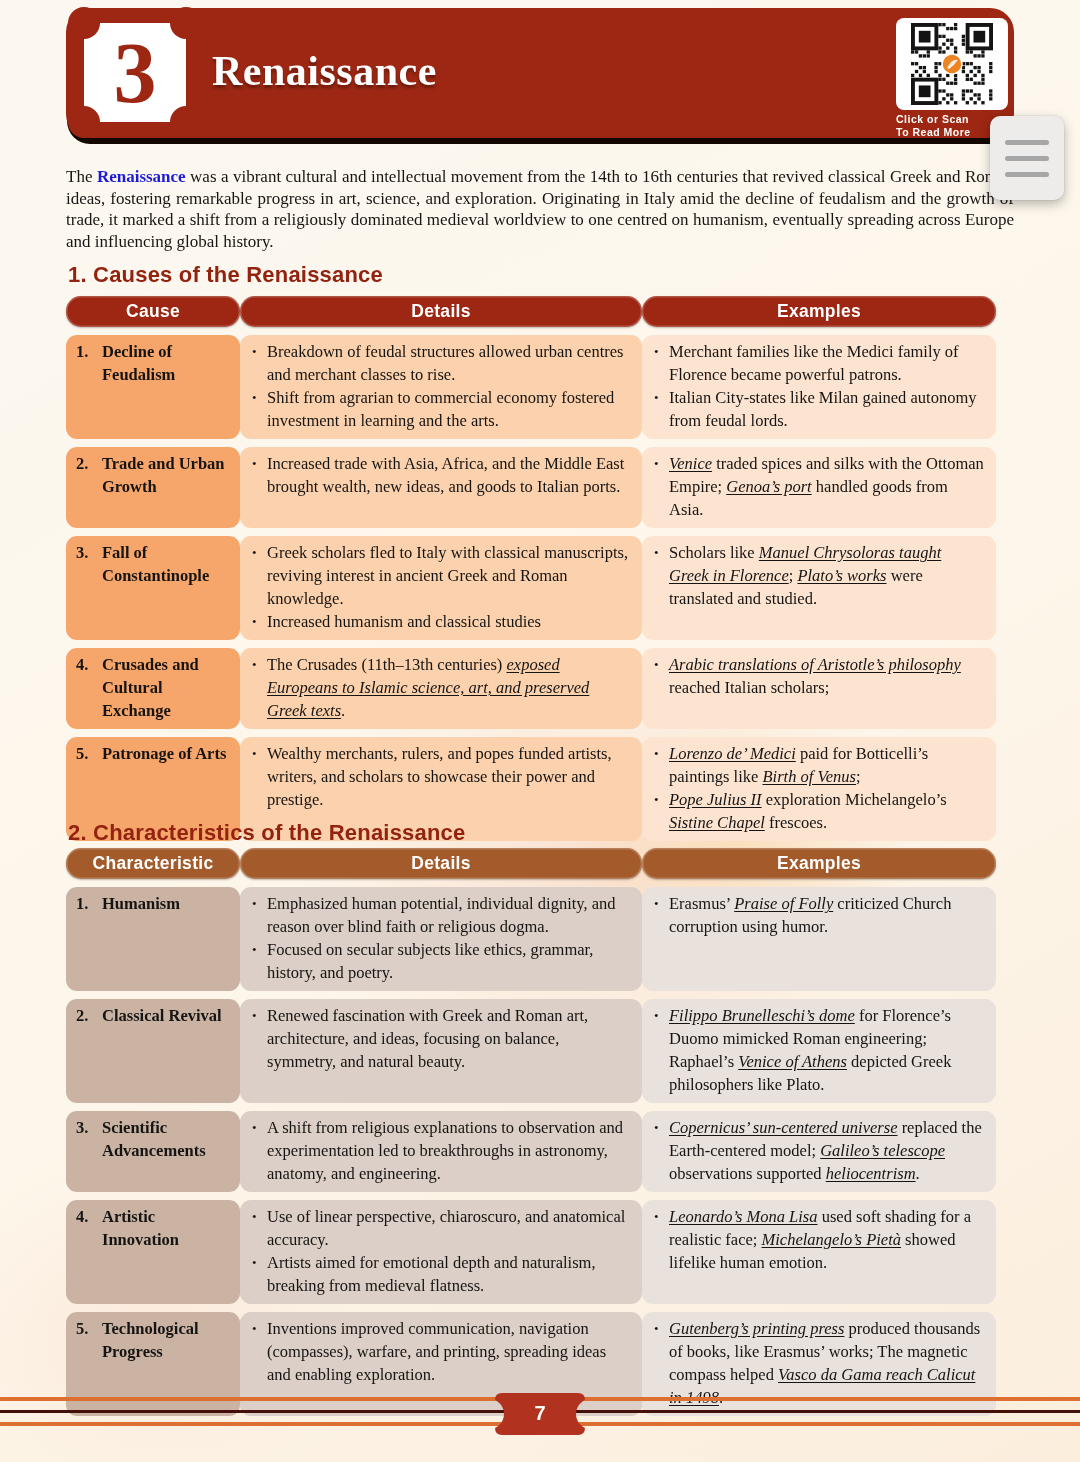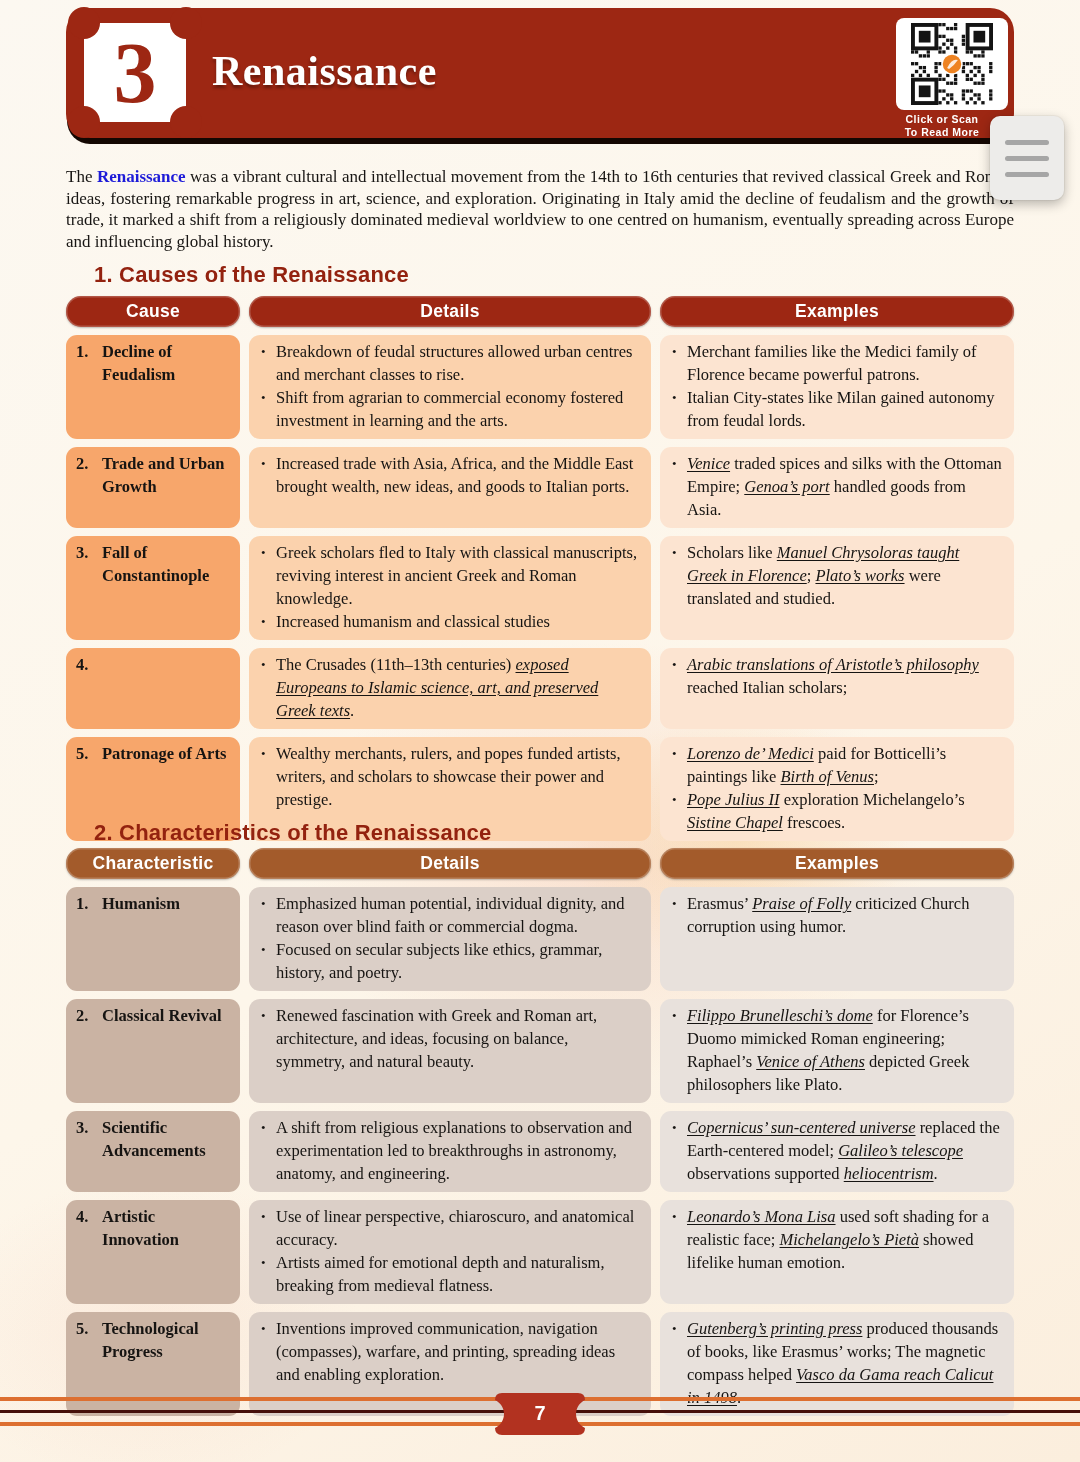--- a/index.html
+++ b/index.html
@@ -25,21 +25,21 @@
           background:#fff;border-radius:10px;overflow:visible;}
   .bite{position:absolute;width:32px;height:32px;border-radius:50%;
         background:var(--banner,#9d2713);}
   .bite.tl{left:-16px;top:-16px}.bite.tr{right:-16px;top:-16px}
   .bite.bl{left:-16px;bottom:-16px}.bite.br{right:-16px;bottom:-16px}
   .chnum{position:absolute;inset:0;display:flex;align-items:center;justify-content:center;
          font:bold 86px/1 "Liberation Serif",serif;color:var(--banner,#9d2713);}
   .btitle{position:absolute;left:146px;top:50%;transform:translateY(-54%);margin:0;
           font:bold 42px "Liberation Serif",serif;color:#fff;
           text-shadow:0 3px 3px rgba(0,0,0,0.35);letter-spacing:0.5px;}
-  .qr{position:absolute;left:830px;top:10px;width:92px;text-align:center;cursor:pointer;}
+  .qr{position:absolute;left:830px;top:10px;width:92px;text-align:left;cursor:pointer;}
   .qrbox{width:112px;height:92px;background:#fff;border-radius:8px;
          display:flex;align-items:center;justify-content:center;}
   .qrcap{margin-top:3px;color:#fff;font:bold 10.5px/12.5px "Liberation Sans",sans-serif;
          letter-spacing:0.5px;}
   .qrcap span{display:block;}
 
   
   .menu-widget{position:absolute;left:990px;top:116px;width:74px;height:84px;z-index:60;
                background:#edecea;border-radius:10px;
                box-shadow:0 4px 12px rgba(0,0,0,0.28),0 0 0 1px rgba(0,0,0,0.04);
@@ -48,29 +48,29 @@
   .mline{width:44px;height:5px;background:#a6a6a6;border-radius:2.5px;}
 
   
   .intro{position:absolute;left:66px;top:166px;width:948px;margin:0;
          font:17px/21.6px "Liberation Serif",serif;color:#171513;text-align:justify;}
   .b{font-weight:normal;}
   .u{font-style:italic;text-decoration:underline;text-underline-offset:2px;}
   .bl{font-weight:bold;color:var(--link_blue,#1d1bd8);}
 
   
-  .sechead{position:absolute;left:94px;margin:0;
+  .sechead{position:absolute;left:68px;margin:0;
            font:bold 22px/24px "Liberation Sans",sans-serif;
            color:var(--section_heading,#93220f);letter-spacing:0.2px;}
   .sh1{top:263px;} .sh2{top:821px;}
 
   
   .tbl{position:absolute;left:66px;width:948px;}
   .tb1{top:296px;} .tb2{top:848px;}
-  .thead,.tbody{display:grid;grid-template-columns:174px 402px 354px;column-gap:9px;}
+  .thead,.tbody{display:grid;grid-template-columns:174px 402px 354px;}
   .thead{margin-bottom:8px;}
   .tbody{row-gap:8px;}
   .th{height:31px;border-radius:15px;color:#fff;text-align:center;
       font:bold 17.5px/31px "Liberation Sans",sans-serif;letter-spacing:0.3px;
       box-shadow:inset 0 0 0 1.5px rgba(255,255,255,0.22),0 1px 2px rgba(0,0,0,0.25);}
   .tb1 .th{background:var(--table1_header,#9d2713);}
   .tb2 .th{background:var(--table2_header,#a35b2b);}
   .cell{border-radius:11px;padding:5px 12px 7px;
         font:16.5px/23px "Liberation Serif",serif;color:#161412;}
   .col1{padding:5px 6px 7px 10px;font-weight:bold;display:flex;align-items:flex-start;}
@@ -309,20 +309,21 @@
           </div>
         </div>
         <div class="cell col3">
           <div class="li">
             <div class="dot">•</div>
             <div class="litext"><span>Scholars like </span><span class="u">Manuel Chrysoloras taught Greek in Florence</span><span>; </span><span class="u">Plato’s works</span><span> were translated and studied.</span></div>
           </div>
         </div>
         <div class="cell col1">
           <div class="num">4.</div>
+          <div class="ctitle">Crusades and Cultural Exchange</div>
         </div>
         <div class="cell col2">
           <div class="li">
             <div class="dot">•</div>
             <div class="litext"><span>The Crusades (11th–13th centuries) </span><span class="u">exposed Europeans to Islamic science, art, and preserved Greek texts</span><span>.</span></div>
           </div>
         </div>
         <div class="cell col3">
           <div class="li">
             <div class="dot">•</div>
@@ -360,21 +361,21 @@
       <div class="th">Examples</div>
     </div>
     <div class="tbody">
         <div class="cell col1">
           <div class="num">1.</div>
           <div class="ctitle">Humanism</div>
         </div>
         <div class="cell col2">
           <div class="li">
             <div class="dot">•</div>
-            <div class="litext"><span>Emphasized </span><span class="b">human potential, individual dignity</span><span>, and </span><span class="b">reason</span><span> over blind faith or commercial dogma.</span></div>
+            <div class="litext"><span>Emphasized </span><span class="b">human potential, individual dignity</span><span>, and </span><span class="b">reason</span><span> over blind faith or religious dogma.</span></div>
           </div>
           <div class="li">
             <div class="dot">•</div>
             <div class="litext"><span>Focused on secular subjects like ethics, grammar, history, and poetry.</span></div>
           </div>
         </div>
         <div class="cell col3">
           <div class="li">
             <div class="dot">•</div>
             <div class="litext"><span>Erasmus’ </span><span class="u">Praise of Folly</span><span> criticized Church corruption using humor.</span></div>

